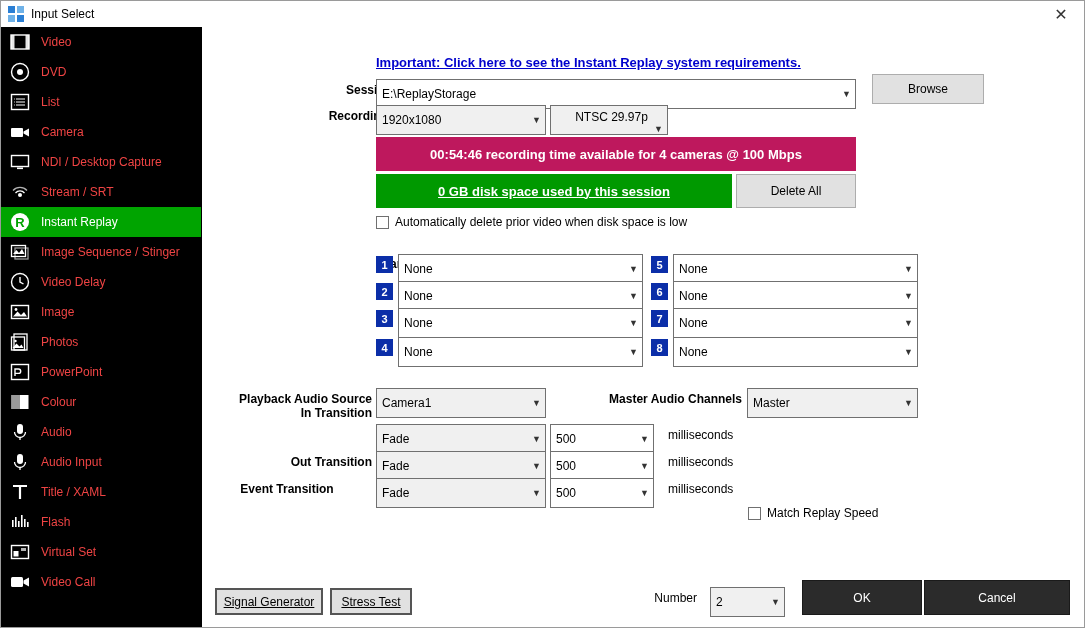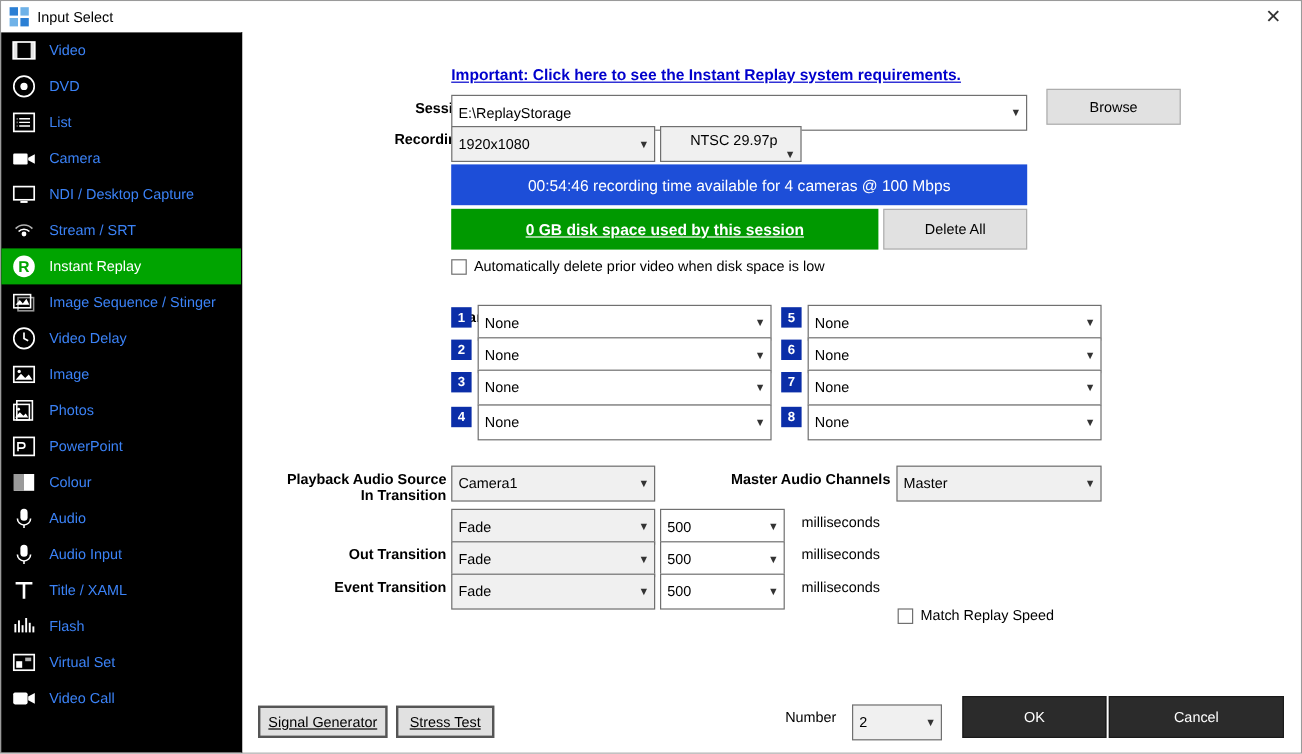--- a/index.html
+++ b/index.html
@@ -83,21 +83,21 @@
     overflow: hidden;
     border-right: 1px solid #000;
   }
   .side-item {
     height: 30px;
     display: flex;
     align-items: center;
     padding-left: 8px;
     box-sizing: border-box;
     font-size: 12px;
-    color: #3b82f6;
+    color: #ef4444;
   }
   .side-item.selected {
     background: #00a400;
     color: #ffffff;
   }
   .side-icon {
     width: 22px;
     height: 22px;
     margin-right: 10px;
     flex: none;
@@ -173,27 +173,27 @@
     color: #ffffff;
   }
   .btn.thick { border: 2px solid #555; text-decoration: underline; }
 
   .banner-red {
     position: absolute;
     left: 174px;
     top: 110px;
     width: 480px;
     height: 34px;
-    background: #1d4ed8;
+    background: #be185d;
     color: #ffffff;
     display: flex;
     align-items: center;
     justify-content: center;
     font-size: 13px;
-    font-weight: normal;
+    font-weight: bold;
     box-sizing: border-box;
   }
   .banner-green {
     position: absolute;
     left: 174px;
     top: 147px;
     width: 356px;
     height: 34px;
     background: #009900;
     color: #ffffff;
@@ -566,21 +566,21 @@
       <div class="combo grey" style="left:174px; top:424px; width:170px;">
         <span>Fade</span>
         <span class="arrow">▼</span>
       </div>
       <div class="combo" style="left:348px; top:424px; width:104px;">
         <span>500</span>
         <span class="arrow">▼</span>
       </div>
       <div class="lbl norm" style="left:466px; top:428px; width:90px; text-align:left;">milliseconds</div>
 
-      <div class="lbl" style="left:0px; top:455px; width:170px;">Event Transition</div>
+      <div class="lbl" style="left:0px; top:455px; width:170px;text-align:center;">Event Transition</div>
       <div class="combo grey" style="left:174px; top:451px; width:170px;">
         <span>Fade</span>
         <span class="arrow">▼</span>
       </div>
       <div class="combo" style="left:348px; top:451px; width:104px;">
         <span>500</span>
         <span class="arrow">▼</span>
       </div>
       <div class="lbl norm" style="left:466px; top:455px; width:90px; text-align:left;">milliseconds</div>
 

